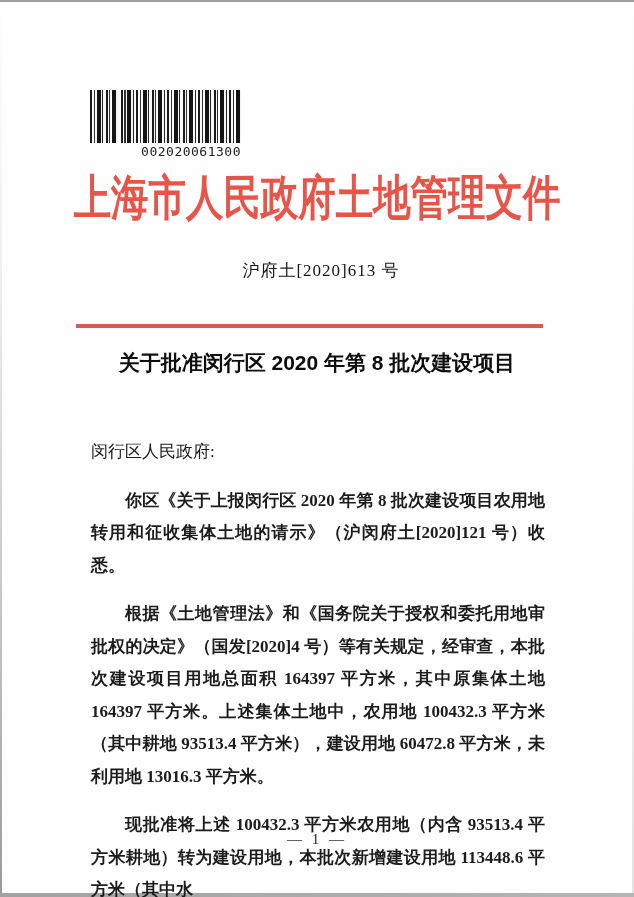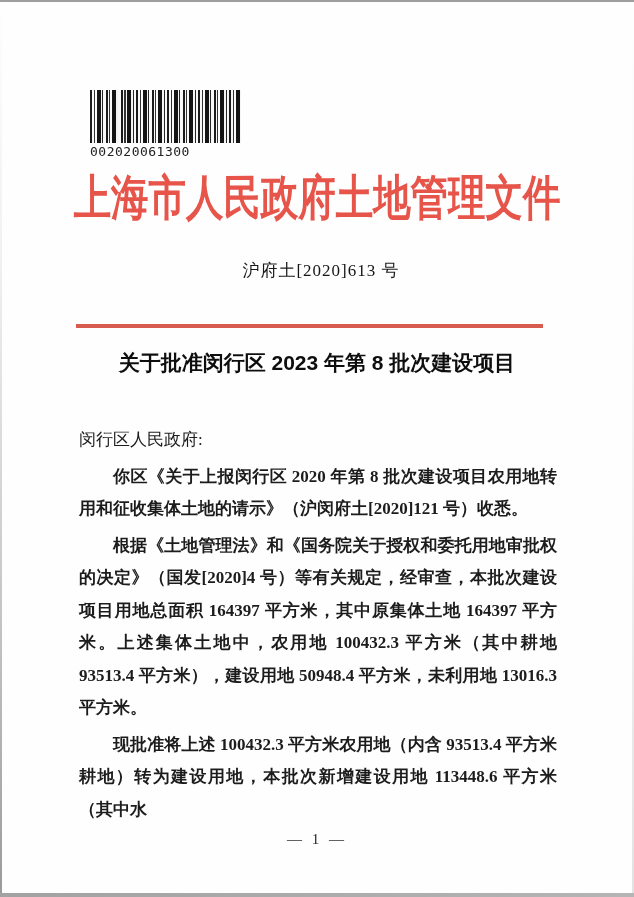--- a/index.html
+++ b/index.html
@@ -58,21 +58,21 @@
       #141414 6.5px,#141414 10.5px,
       #f4f4f4 10.5px,#f4f4f4 12px,
       #262626 12px, #262626 13px,
       #f8f8f8 13px, #f8f8f8 15.5px);
   }
   .barcode-number {
     margin-top: 1px;
     font-family: "DejaVu Sans Mono", monospace;
     font-size: 13px;
     letter-spacing: 0.5px;
-    text-align: left;
+    text-align: right;
     color: #222;
   }
   
   .masthead {
     position: absolute;
     top: 168px; left: 0; width: 100%;
     text-align: center;
     font-size: 48px;
     line-height: 60px;
     font-weight: 700;
@@ -113,21 +113,21 @@
   
   .body-text {
     position: absolute;
     top: 420px; left: 75px;
     width: 486px;
     font-size: 17px;
     line-height: 32.5px;
     text-align: justify;
     color: var(--text);
   }
-  .body-text p { margin: 4px; }
+  .body-text p { margin: 16px; }
   .body-text p.para { text-indent: 2em; font-weight: bold; }
   
   .page-number {
     position: absolute;
     top: 831px; left: 0; width: 100%;
     text-align: center;
     font-size: 15px;
     letter-spacing: 3px;
     color: #2a2a2a;
   }
@@ -147,25 +147,25 @@
     <div class="barcode-number">002020061300</div>
   </div>
 
   <div class="masthead">上海市人民政府土地管理文件</div>
 
   <div class="doc-number">沪府土[2020]613 号</div>
 
   <div class="red-rule"></div>
 
   <div class="notice-title">
-    <div>关于批准闵行区 2023 年第 8 批次建设项目</div>
+    <div>关于批准闵行区 2020 年第 8 批次建设项目</div>
   </div>
 
   <div class="body-text">
     <p class="salutation">闵行区人民政府:</p>
     <p class="para">你区《关于上报闵行区 2020 年第 8 批次建设项目农用地转用和征收集体土地的请示》（沪闵府土[2020]121 号）收悉。</p>
-    <p class="para">根据《土地管理法》和《国务院关于授权和委托用地审批权的决定》（国发[2020]4 号）等有关规定，经审查，本批次建设项目用地总面积 164397 平方米，其中原集体土地 164397 平方米。上述集体土地中，农用地 100432.3 平方米（其中耕地 93513.4 平方米），建设用地 50948.4 平方米，未利用地 13016.3 平方米。</p>
+    <p class="para">根据《土地管理法》和《国务院关于授权和委托用地审批权的决定》（国发[2020]4 号）等有关规定，经审查，本批次建设项目用地总面积 164397 平方米，其中原集体土地 164397 平方米。上述集体土地中，农用地 100432.3 平方米（其中耕地 93513.4 平方米），建设用地 60472.8 平方米，未利用地 13016.3 平方米。</p>
     <p class="para">现批准将上述 100432.3 平方米农用地（内含 93513.4 平方米耕地）转为建设用地，本批次新增建设用地 113448.6 平方米（其中水</p>
   </div>
 
   <div class="page-number">— 1 —</div>
 
 </div>
 
 </body></html>

